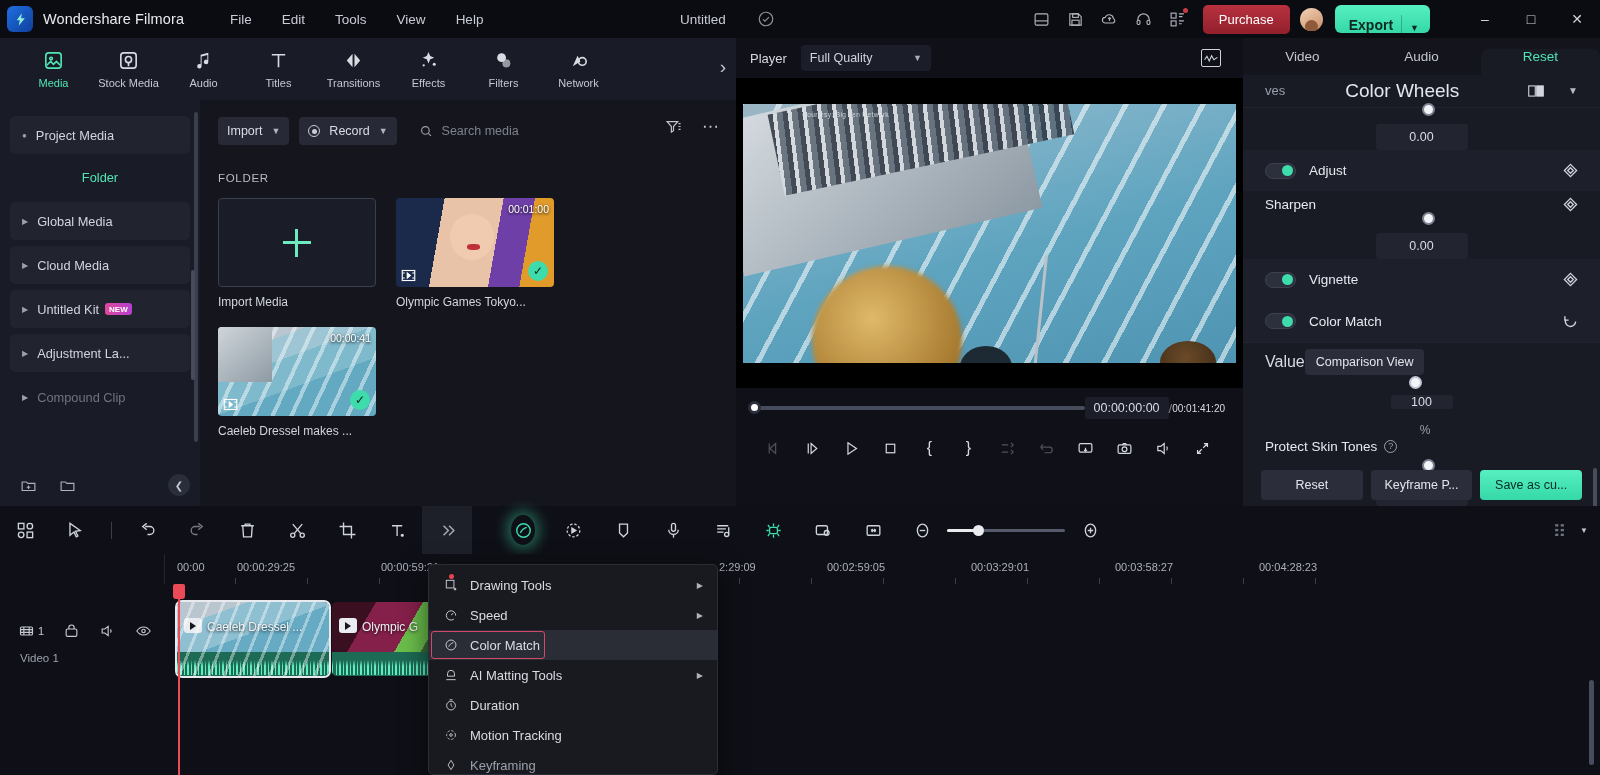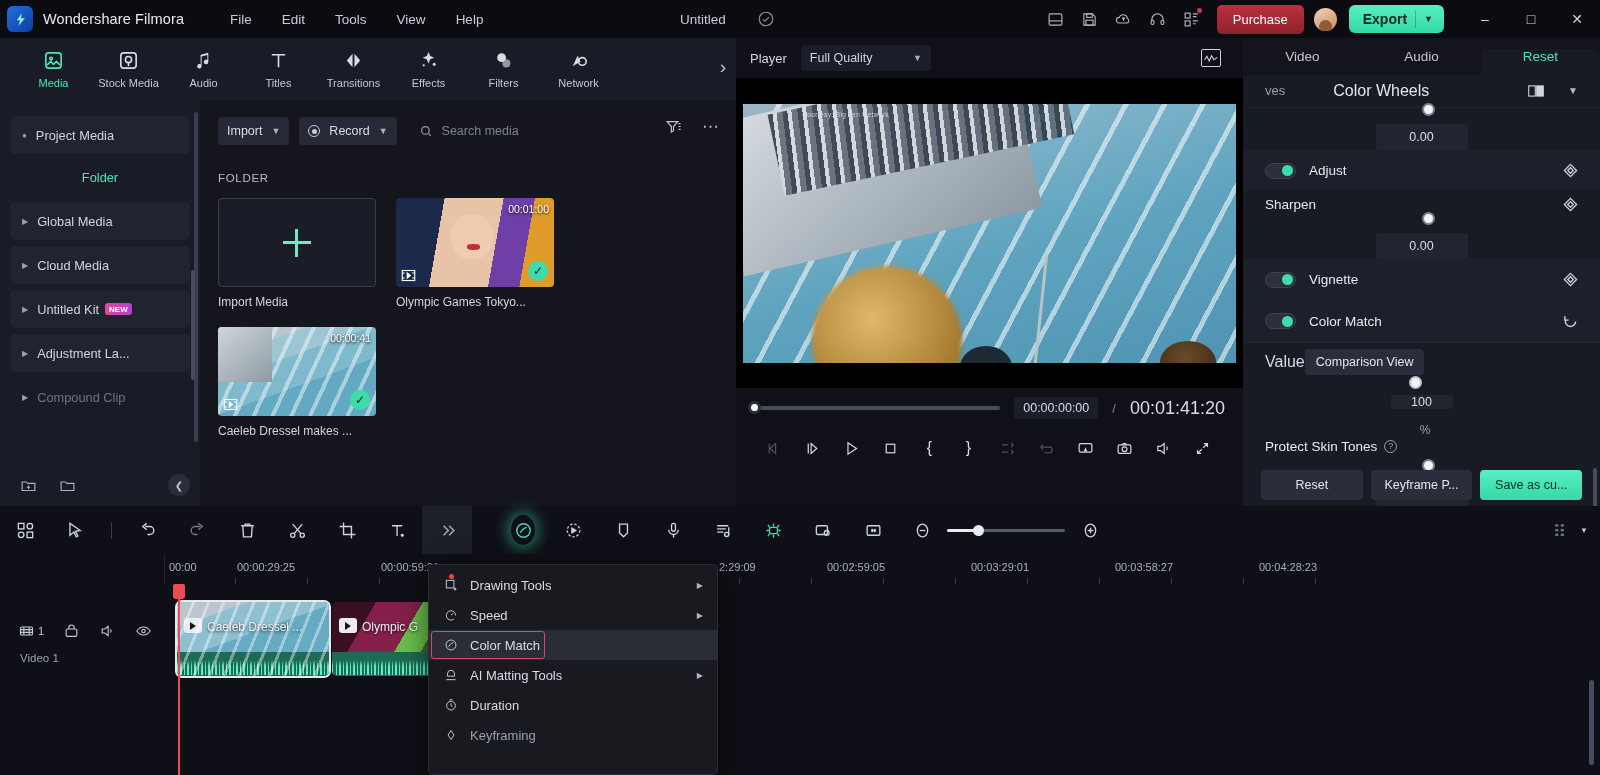--- a/index.html
+++ b/index.html
@@ -38,23 +38,23 @@
     background: linear-gradient(180deg,#b8313f,#92202c); color: #fff; font-size: 13px;
     padding: 7px 16px; border-radius: 5px; margin: 0 10px 0 8px;
   }
   .avatar {
     width: 23px; height: 23px; border-radius: 50%;
     background: linear-gradient(150deg,#f2d2b8,#c98c63); margin-right: 12px;
     position: relative; overflow: hidden;
   }
   .avatar:after{content:"";position:absolute;left:5px;top:12px;width:13px;height:13px;border-radius:50%;background:#8e5a39;}
   .export {
-    display: flex; align-items: center; background: linear-gradient(180deg,#57efc0,#35d8a8);
+    display: flex; align-items: flex-end; background: linear-gradient(180deg,#57efc0,#35d8a8);
     color: #0a2a22; font-size: 14px; font-weight: bold; border-radius: 6px; height: 28px;
-    padding: 0 4px 0 14px; margin-right: 18px;
+    padding: 0 4px 0 14px; margin-right: 32px;
   }
   .export .sep { width:1px; height:18px; background: rgba(0,0,0,.22); margin: 0 8px; }
   .export .cv { font-size: 9px; margin-right: 7px; }
   .wbtn { width: 46px; height: 38px; display:flex; align-items:center; justify-content:center; color:#cfd2d9; font-size: 14px; }
 
   
   .mid { display: flex; flex: 0 0 468px; height: 468px; }
 
   
   .left { width: 736px; display: flex; flex-direction: column; background: #14151d; }
@@ -163,41 +163,41 @@
   .video .pole { position:absolute; left:60%; top:58%; width:3px; height:42%; background:#b9c2c9; transform: rotate(6deg);}
   .video .hair { position:absolute; left:14%; bottom:-16%; width:150px; height:150px; border-radius:50%;
     background: radial-gradient(circle at 40% 35%, #e0b96a, #a97d32 65%, #7d5a21 100%); filter: blur(2px);}
   .video .head2 { position:absolute; left:44%; bottom:-6%; width:52px; height:42px; border-radius:50% 50% 0 0; background:#1d2a33;}
   .video .head3 { position:absolute; right:4%; bottom:-4%; width:56px; height:42px; border-radius:50%;
     background: radial-gradient(circle at 45% 40%, #6b4a28, #3c2a16);}
   .video .cap { position:absolute; left:12%; top:6%; font-size:6.5px; color:#dfe4e8; letter-spacing:.4px; opacity:.85;}
   .video .bar-t { position:absolute; left:0;right:0;top:0;height:9px;background:#000;}
   .video .bar-b { position:absolute; left:0;right:0;bottom:0;height:9px;background:#000;}
 
-  .p-seek { height: 40px; display:flex; align-items:center; padding: 12px 18px; gap: 14px; text-align: right;}
+  .p-seek { height: 40px; display:flex; align-items:center; padding: 12px 18px;  text-align: right;}
   .seek-rail { flex:1; height:4px; background:#474c5c; border-radius:2px; position:relative; }
   .seek-knob { position:absolute; left:-6px; top:-5px; width:13px; height:13px; border-radius:50%;
                background:#fff; border: 3px solid #2b2f3d;}
   .tc-cur { background:#1b1d28; border-radius:3px; padding:4px 9px; font-size:12.5px; color:#d9dce3;}
   .tc-sep { color:#7f8490; font-size:13px;}
-  .tc-tot { font-size:18px; color:#d9dce3;}
+  .tc-tot { font-size:10px; color:#d9dce3;}
   .p-ctrls { height: 40px; display:flex; align-items:center; gap: 0; padding: 0 18px; }
   .pc { width: 39px; height: 30px; display:flex; align-items:center; justify-content:center; color:#d5d9e1;}
   .pc svg { width: 17px; height: 17px; }
   .pc.dim { opacity: .32; }
   .pc.brace { font-size: 16px; }
 
   
   .right { width: 357px; background: #181a24; display:flex; flex-direction:column; position:relative;}
   .rtabs { height: 42px; display:flex; align-items:flex-end; background:#13141c; }
   .rtab { flex:1; text-align:center; font-size: 13.5px; color:#c3c7d0; padding-bottom: 11px; }
   .rtab.active { color:#4fe6b4; background:#181a24; border-radius: 7px 7px 0 0; padding-bottom: 11px; }
   .rsub { height: 38px; display:flex; align-items:center; position:relative; border-bottom:1px solid #21232e;}
   .rsub .s1 { font-size: 13px; color:#9aa0ab; margin-left: 22px;}
-  .rsub .s2 { font-size: 16px; color:#e3e6ec; margin-left: 48px;}
+  .rsub .s2 { font-size: 19px; color:#e3e6ec; margin-left: 60px;}
   .rsub .sico { position:absolute; right: 56px; width:16px; height:14px; }
   .rsub .scv { position:absolute; right: 22px; font-size:10px; color:#b6bac3;}
 
   .row-t { height: 47px; display:flex; align-items:center; padding: 0 22px; position: relative; }
   .row-t.alt { background:#1d1f2a; }
   .toggle { width: 31px; height: 16px; border-radius: 9px; background:#2c2f3c; position:relative;
             border: 1px solid #3d4151; }
   .toggle i { position:absolute; right: 2px; top: 1.5px; width: 11px; height: 11px; border-radius: 50%; background:#3ddcaa; }
   .row-t .lbl { font-size: 13.5px; color:#e6e9ef; margin-left: 13px; }
   .kf { position:absolute; right: 22px; width: 15px; height: 15px; }
@@ -883,21 +883,21 @@
             <rect x="4" y="16" width="4" height="3"></rect>
             <rect x="11" y="16" width="4" height="3"></rect>
           </svg>
         <span style="font-size:8px;color:#c3c7d0">▼</span>
       </div>
     </div>
 
     <div class="ruler">
       <div class="ruler-left"></div>
       <div class="ruler-track">
-        <span class="tick" style="left:4px">00:00</span>
+        <span class="tick" style="left:12px">00:00</span>
         <span class="tick" style="left:72px">00:00:29:25</span>
         <span class="tick" style="left:216px">00:00:59:21</span>
         <span class="tick" style="left:554px">2:29:09</span>
         <span class="tick" style="left:662px">00:02:59:05</span>
         <span class="tick" style="left:806px">00:03:29:01</span>
         <span class="tick" style="left:950px">00:03:58:27</span>
         <span class="tick" style="left:1094px">00:04:28:23</span>
         <span class="tickmark" style="left:70px"></span>
           <span class="tickmark" style="left:142px"></span>
         <span class="tickmark" style="left:214px"></span>
@@ -1017,20 +1017,29 @@
     </div>
     <div class="ctx-item">
       <span class="ci">
           <svg viewBox="0 0 24 24" fill="none" stroke="currentColor" stroke-width="1.7">
             <circle cx="12" cy="13" r="7.5"></circle>
             <path d="M12 9v4l2.5 2M9.5 3h5"></path>
           </svg>
         </span>
       <span>Duration</span>
     </div>
+    <div class="ctx-item">
+      <span class="ci">
+          <svg viewBox="0 0 24 24" fill="none" stroke="currentColor" stroke-width="1.6">
+            <circle cx="12" cy="12" r="7.5" stroke-dasharray="4 3"></circle>
+            <circle cx="12" cy="12" r="2.2"></circle>
+          </svg>
+        </span>
+      <span>Motion Tracking</span>
+    </div>
     <div class="ctx-item cut">
       <span class="ci">
           <svg viewBox="0 0 24 24" fill="none" stroke="currentColor" stroke-width="1.6">
             <path d="M12 4l5 8-5 8-5-8z"></path>
           </svg>
         </span>
       <span>Keyframing</span>
     </div>
   </div>
 

